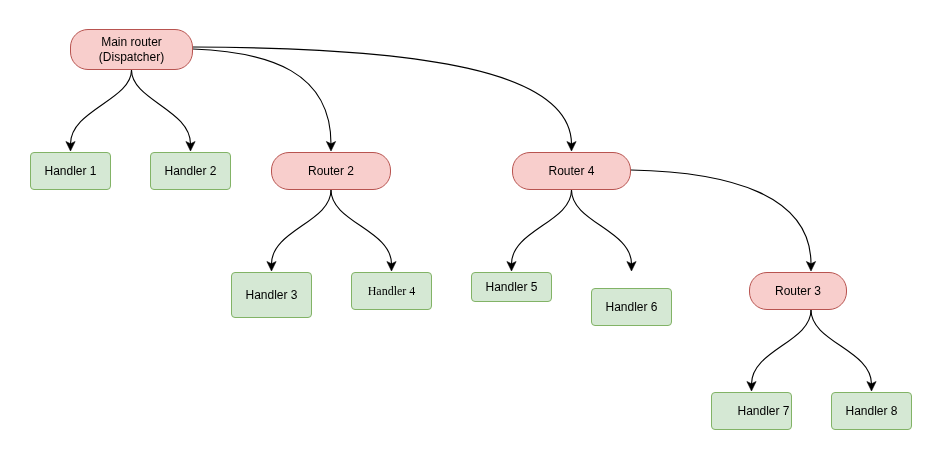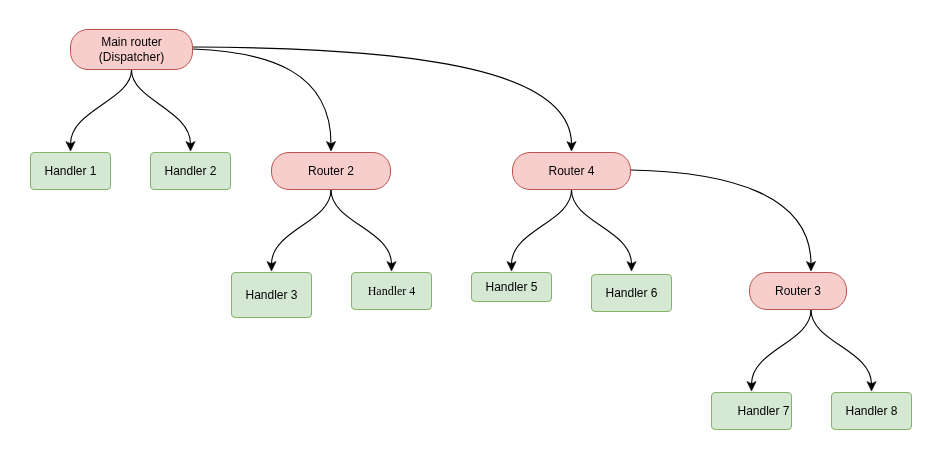--- a/index.html
+++ b/index.html
@@ -118,18 +118,18 @@
   <div id="node-layer">
       <div class="node node-router" style="left: 70px; top: 29px; width: 123px; height: 41px;"><span class="node-label">Main router
 (Dispatcher)</span></div>
       <div class="node node-handler" style="left: 30px; top: 152px; width: 81px; height: 38px;"><span class="node-label">Handler 1</span></div>
       <div class="node node-handler" style="left: 150px; top: 152px; width: 81px; height: 38px;"><span class="node-label">Handler 2</span></div>
       <div class="node node-router" style="left: 271px; top: 152px; width: 120px; height: 38px;"><span class="node-label">Router 2</span></div>
       <div class="node node-router" style="left: 512px; top: 152px; width: 119px; height: 38px;"><span class="node-label">Router 4</span></div>
       <div class="node node-handler" style="left: 231px; top: 272px; width: 81px; height: 46px;"><span class="node-label">Handler 3</span></div>
       <div class="node node-handler" style="left: 351px; top: 272px; width: 81px; height: 38px; font-family: Liberation Serif, serif;"><span class="node-label">Handler 4</span></div>
       <div class="node node-handler" style="left: 471px; top: 272px; width: 81px; height: 30px;"><span class="node-label">Handler 5</span></div>
-      <div class="node node-handler" style="left: 591px; top: 274px; width: 81px; height: 38px;"><span class="node-label">Handler 6</span></div>
+      <div class="node node-handler" style="left: 591px; top: 288px; width: 81px; height: 38px;"><span class="node-label">Handler 6</span></div>
       <div class="node node-router" style="left: 749px; top: 272px; width: 98px; height: 38px; text-align: center;"><span class="node-label">Router 3</span></div>
       <div class="node node-handler" style="left: 711px; top: 392px; width: 81px; height: 38px; padding-left: 24px;"><span class="node-label">Handler 7</span></div>
       <div class="node node-handler" style="left: 831px; top: 392px; width: 81px; height: 38px;"><span class="node-label">Handler 8</span></div>
     </div>
 </div>
 
 </body></html>

